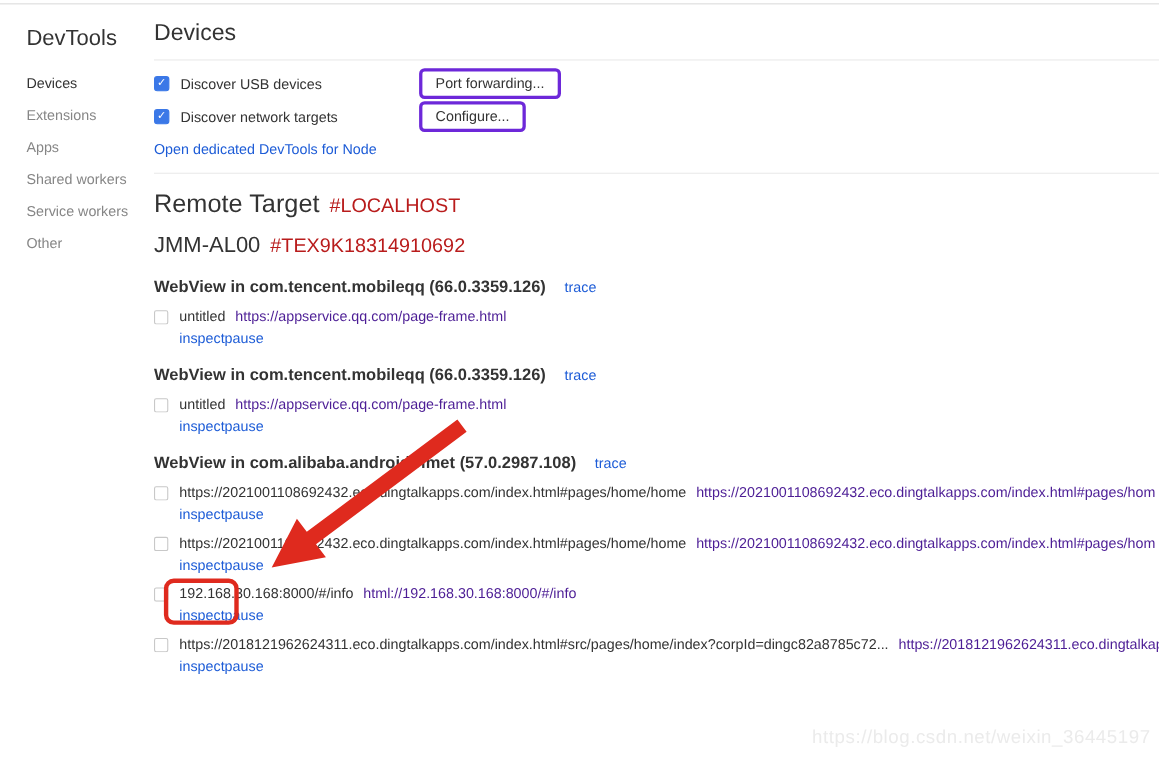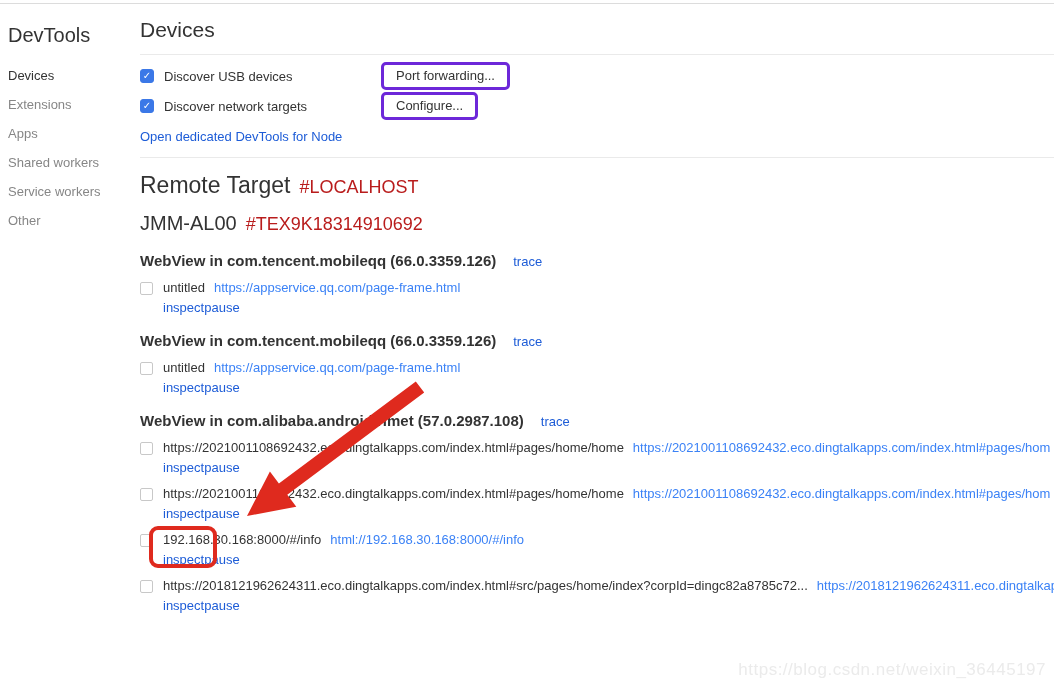--- a/index.html
+++ b/index.html
@@ -4,21 +4,21 @@
 <style>
   * { box-sizing: border-box; margin: 0; padding: 0; }
   html,body { background:#fff; }
   body { font-family: "Liberation Sans", "DejaVu Sans", sans-serif; color:#333; }
   .page { position:relative; width:1054px; height:688px; overflow:hidden; background:#fff; }
   .top-hairline { position:absolute; top:3px; left:0; width:100%; height:1px; background:#dcdcdc; }
 
   .app { display:flex; width:100%; height:100%; }
 
   
-  .sidebar { flex:0 0 140px; padding:24px 0 0 8px; }
+  .sidebar { flex:0 0 140px; padding:24px 0 0 24px; }
   .sidebar-title { font-size:20px; font-weight:400; color:#333; margin-bottom:14px; }
   .sidebar-item { font-size:13px; color:#868686; line-height:29px; cursor:default; }
   .sidebar-item.active { color:#333; }
 
   
   .main { flex:1 1 auto; min-width:0; padding-top:18px; overflow:hidden; }
   .main-title { font-size:21px; font-weight:400; color:#333; margin-bottom:12px; }
   .divider { border:none; border-top:1px solid #eaeaea; height:0; }
 
   .config { padding:6px 0 0 0; }
@@ -40,21 +40,21 @@
 
   .webview-section { margin-top:17px; }
   .webview-title { font-size:15px; font-weight:700; color:#333; white-space:nowrap; }
   .webview-title .trace { margin-left:17px; font-weight:400; }
 
   .target-row { margin-top:11px; }
   .row-line1 { display:flex; align-items:flex-end; white-space:nowrap; overflow:hidden; font-size:13px; }
   .row-checkbox { width:13px; height:13px; border:1px solid #c8c8c8; border-radius:2px;
                   margin-right:10px; flex:none; background:#fff; }
   .row-name { color:#333; margin-right:9px; flex:none; }
-  .row-url { color:#3b82f6; flex:none; }
+  .row-url { color:#4c1d95; flex:none; }
   .row-line2 { margin:5px 0 0 23px; display:flex; font-size:13px; }
 
   
   .annotation-svg { position:absolute; left:0; top:0; width:1054px; height:688px;
                     pointer-events:none; z-index:5; }
   .annotation-box { position:absolute; left:149px; top:526px; width:68px; height:42px;
                     border:4px solid #df2a1e; border-radius:9px; pointer-events:none; z-index:5; }
 
   .watermark { position:absolute; right:8px; bottom:8px; font-size:17px; color:#ebebeb;
                letter-spacing:0.5px; z-index:2; }

